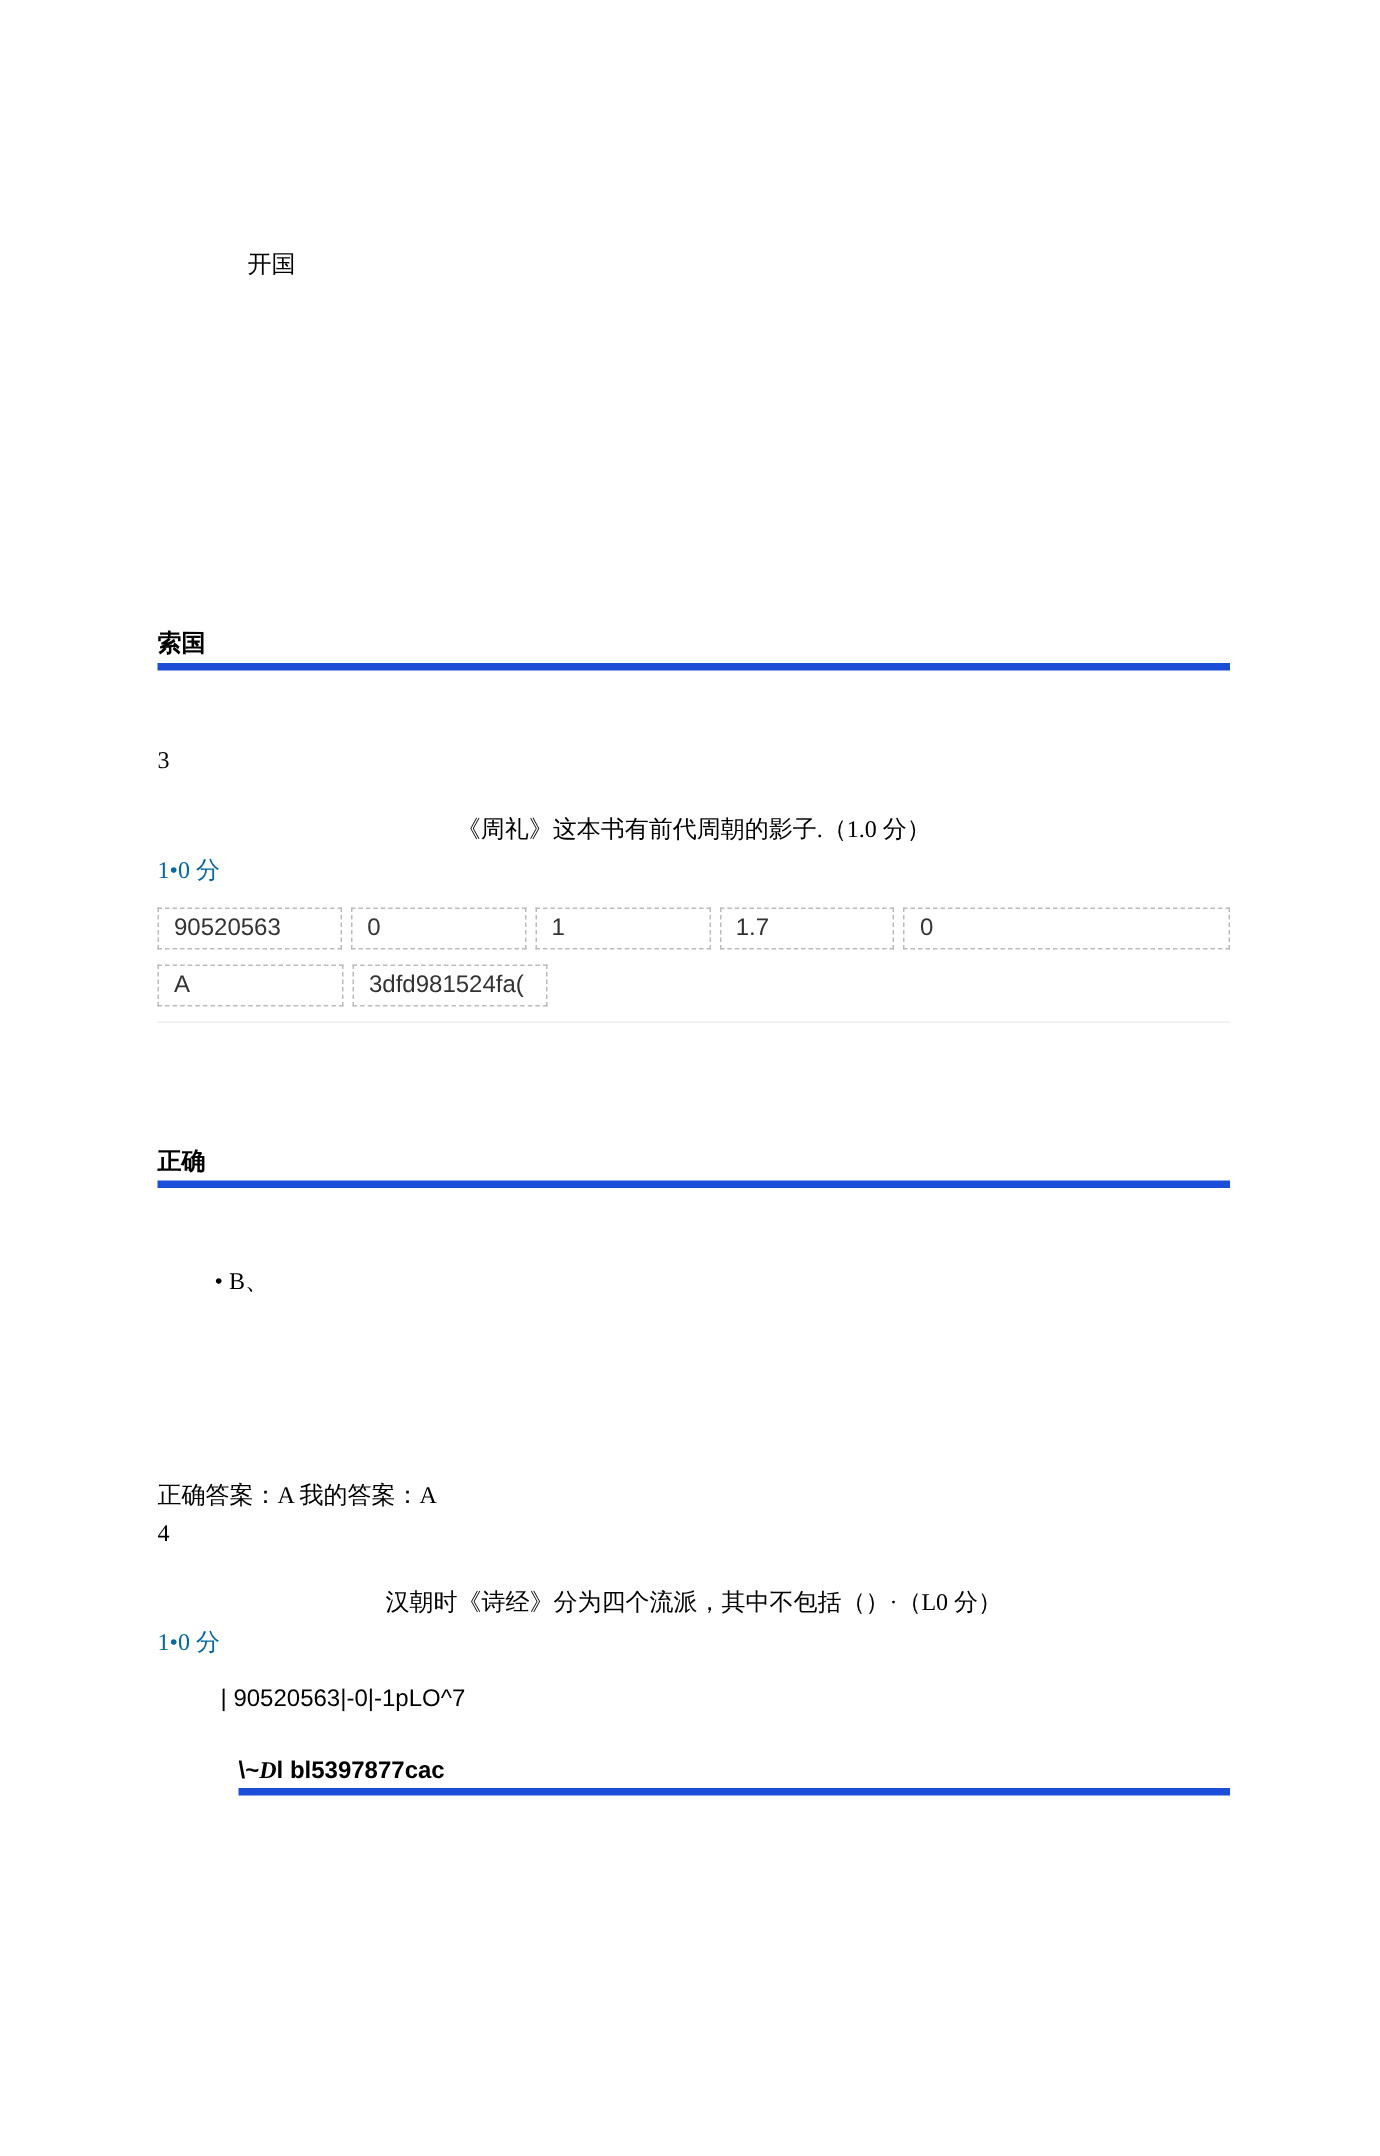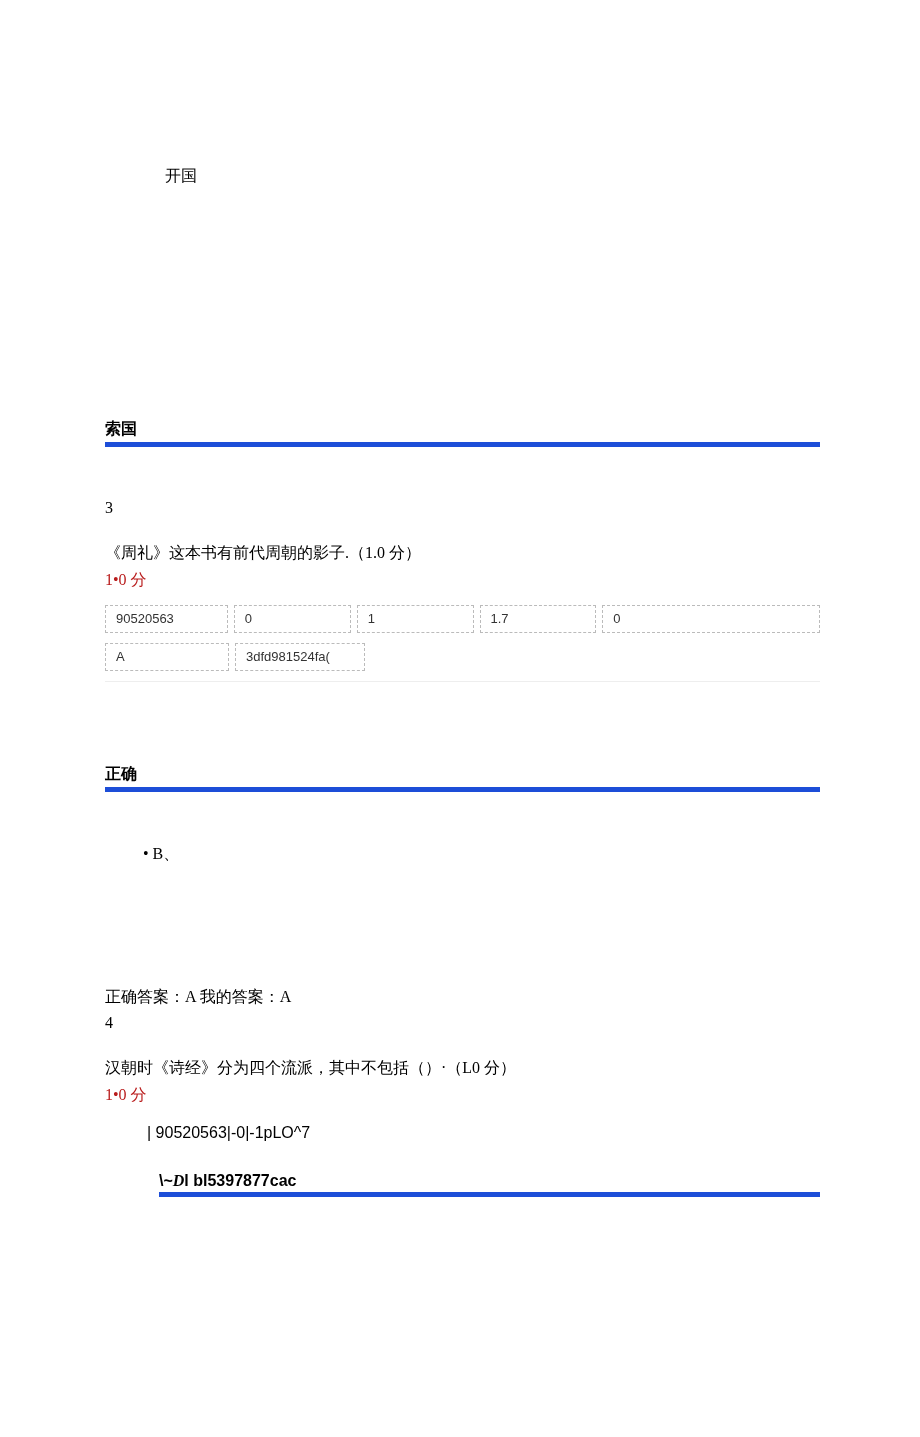--- a/index.html
+++ b/index.html
@@ -26,34 +26,34 @@
     margin-right: 10px;
     padding-left: 0;
     border-bottom: 5px solid #1d4ed8;
     font-weight: bold;
     padding-bottom: 2px;
   }
   .line {
     margin: 6px 0;
     font-family: "SimSun", "宋体", serif;
   }
-  .nowrap { white-space: nowrap; }
+  .nowrap { white-space: nowrap; text-align: center; }
   .red {
-    color: #b91c1c;
+    color: #0369a1;
   }
   .tables-row {
     display: flex;
     gap: 6px;
     margin: 14px 0 10px 0;
   }
   .cell {
     border: 1px dashed #bbb;
     padding: 4px 10px;
     font-family: Arial, sans-serif;
-    font-size: 13px;
+    font-size: 16px;
     color: #333;
     background: #fff;
     height: 28px;
     line-height: 18px;
   }
   .w1 { width: 124px; }
   .w2 { width: 118px; }
   .w3 { width: 118px; }
   .w4 { width: 118px; }
   .w5 { width: 220px; }

